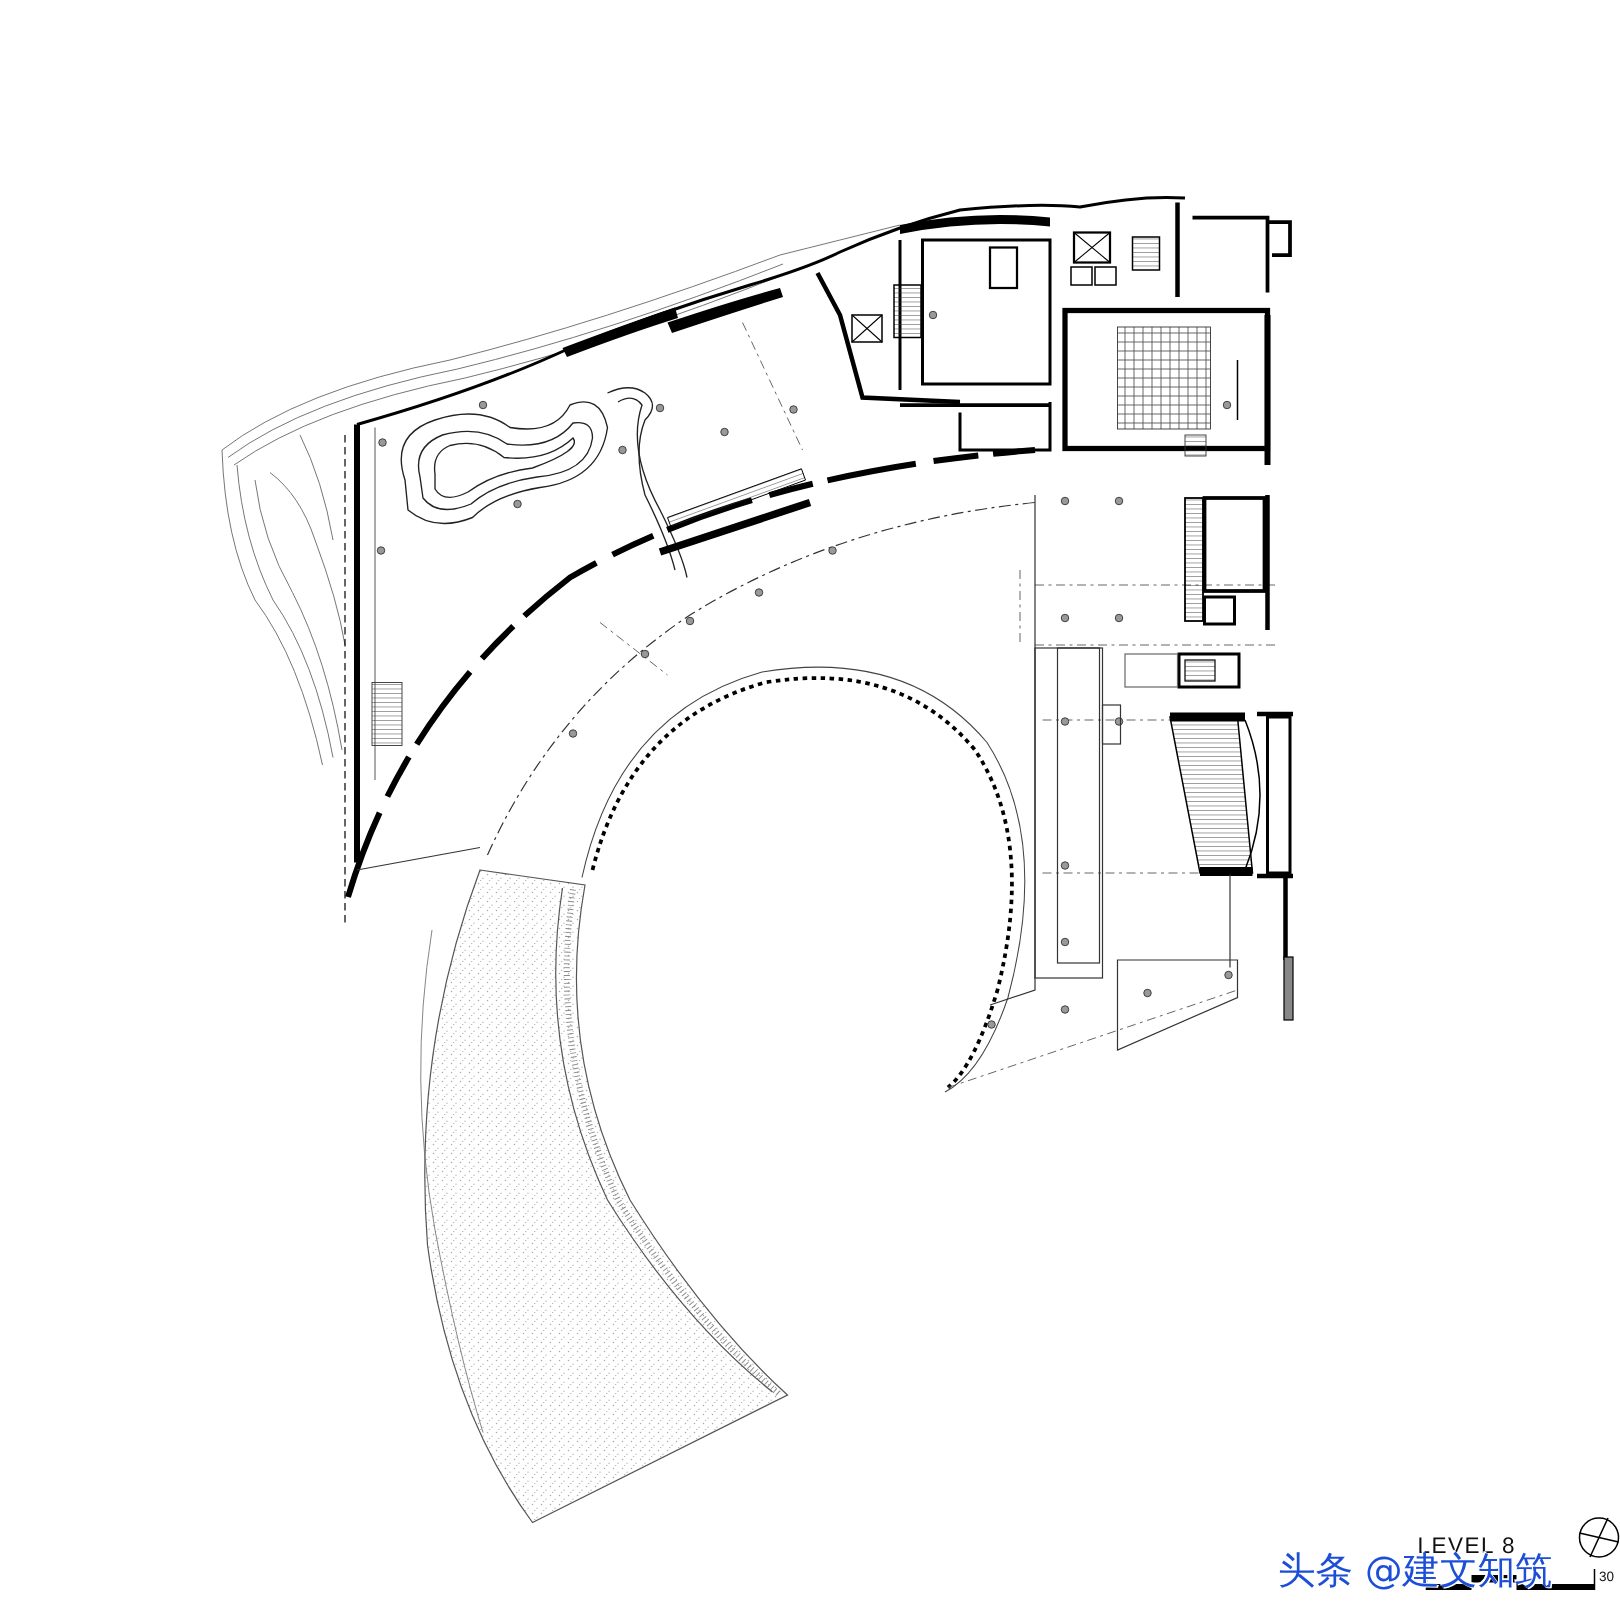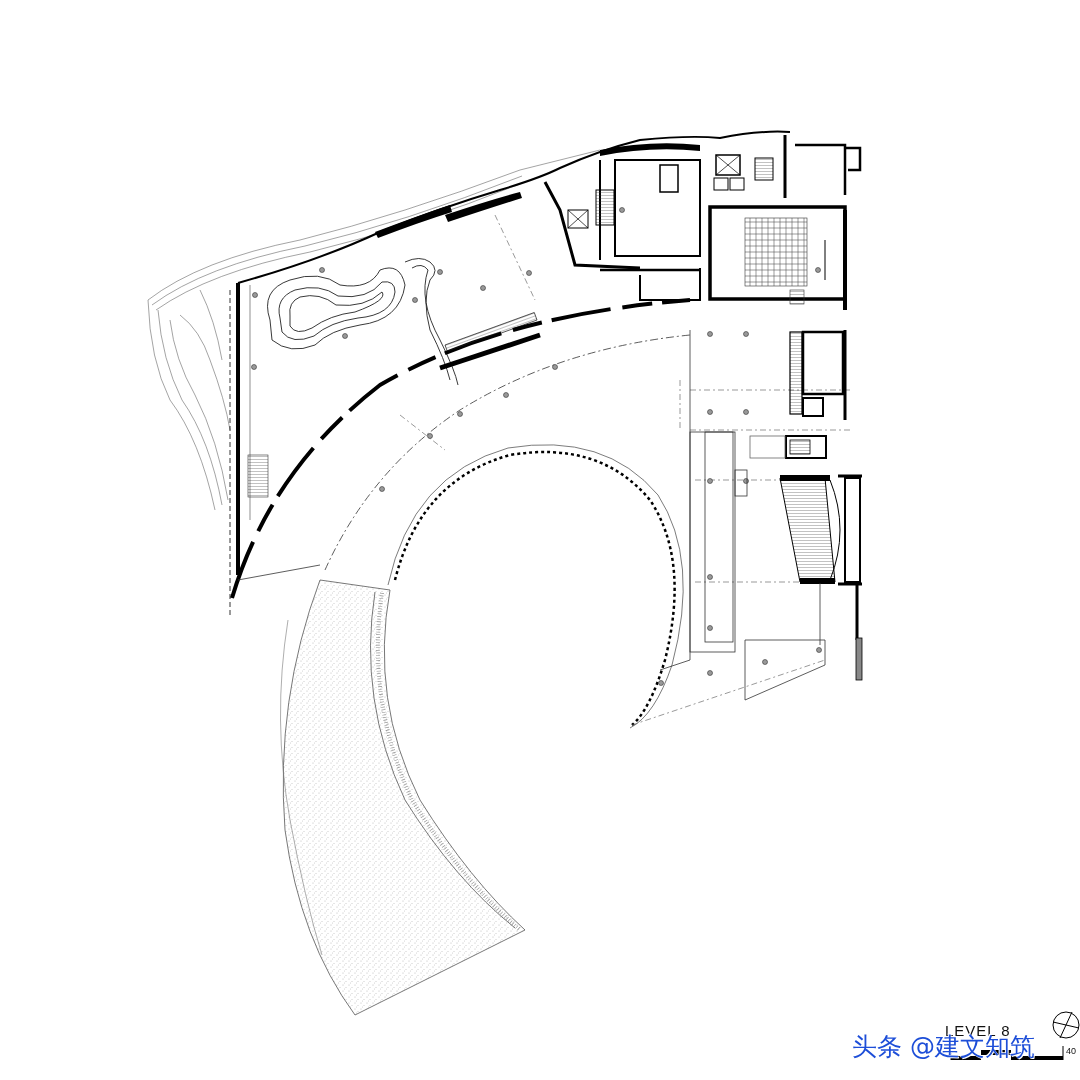--- a/index.html
+++ b/index.html
@@ -191,14 +191,14 @@
   <g fill="#000">
     <rect x="951" y="1056" width="30" height="4"></rect>
     <rect x="981" y="1050" width="30" height="5"></rect>
     <rect x="1011" y="1056" width="52" height="4"></rect>
     <line x1="951" y1="1046" x2="951" y2="1060" stroke="#000" stroke-width="1"></line>
     <line x1="1063" y1="1046" x2="1063" y2="1060" stroke="#000" stroke-width="1"></line>
   </g>
 </svg>
 
 <div class="level-label">LEVEL 8</div>
-<div class="scale-num">40</div>
+<div class="scale-num">30</div>
 <div class="watermark">头条 @建文知筑</div>
 
 </body></html>

